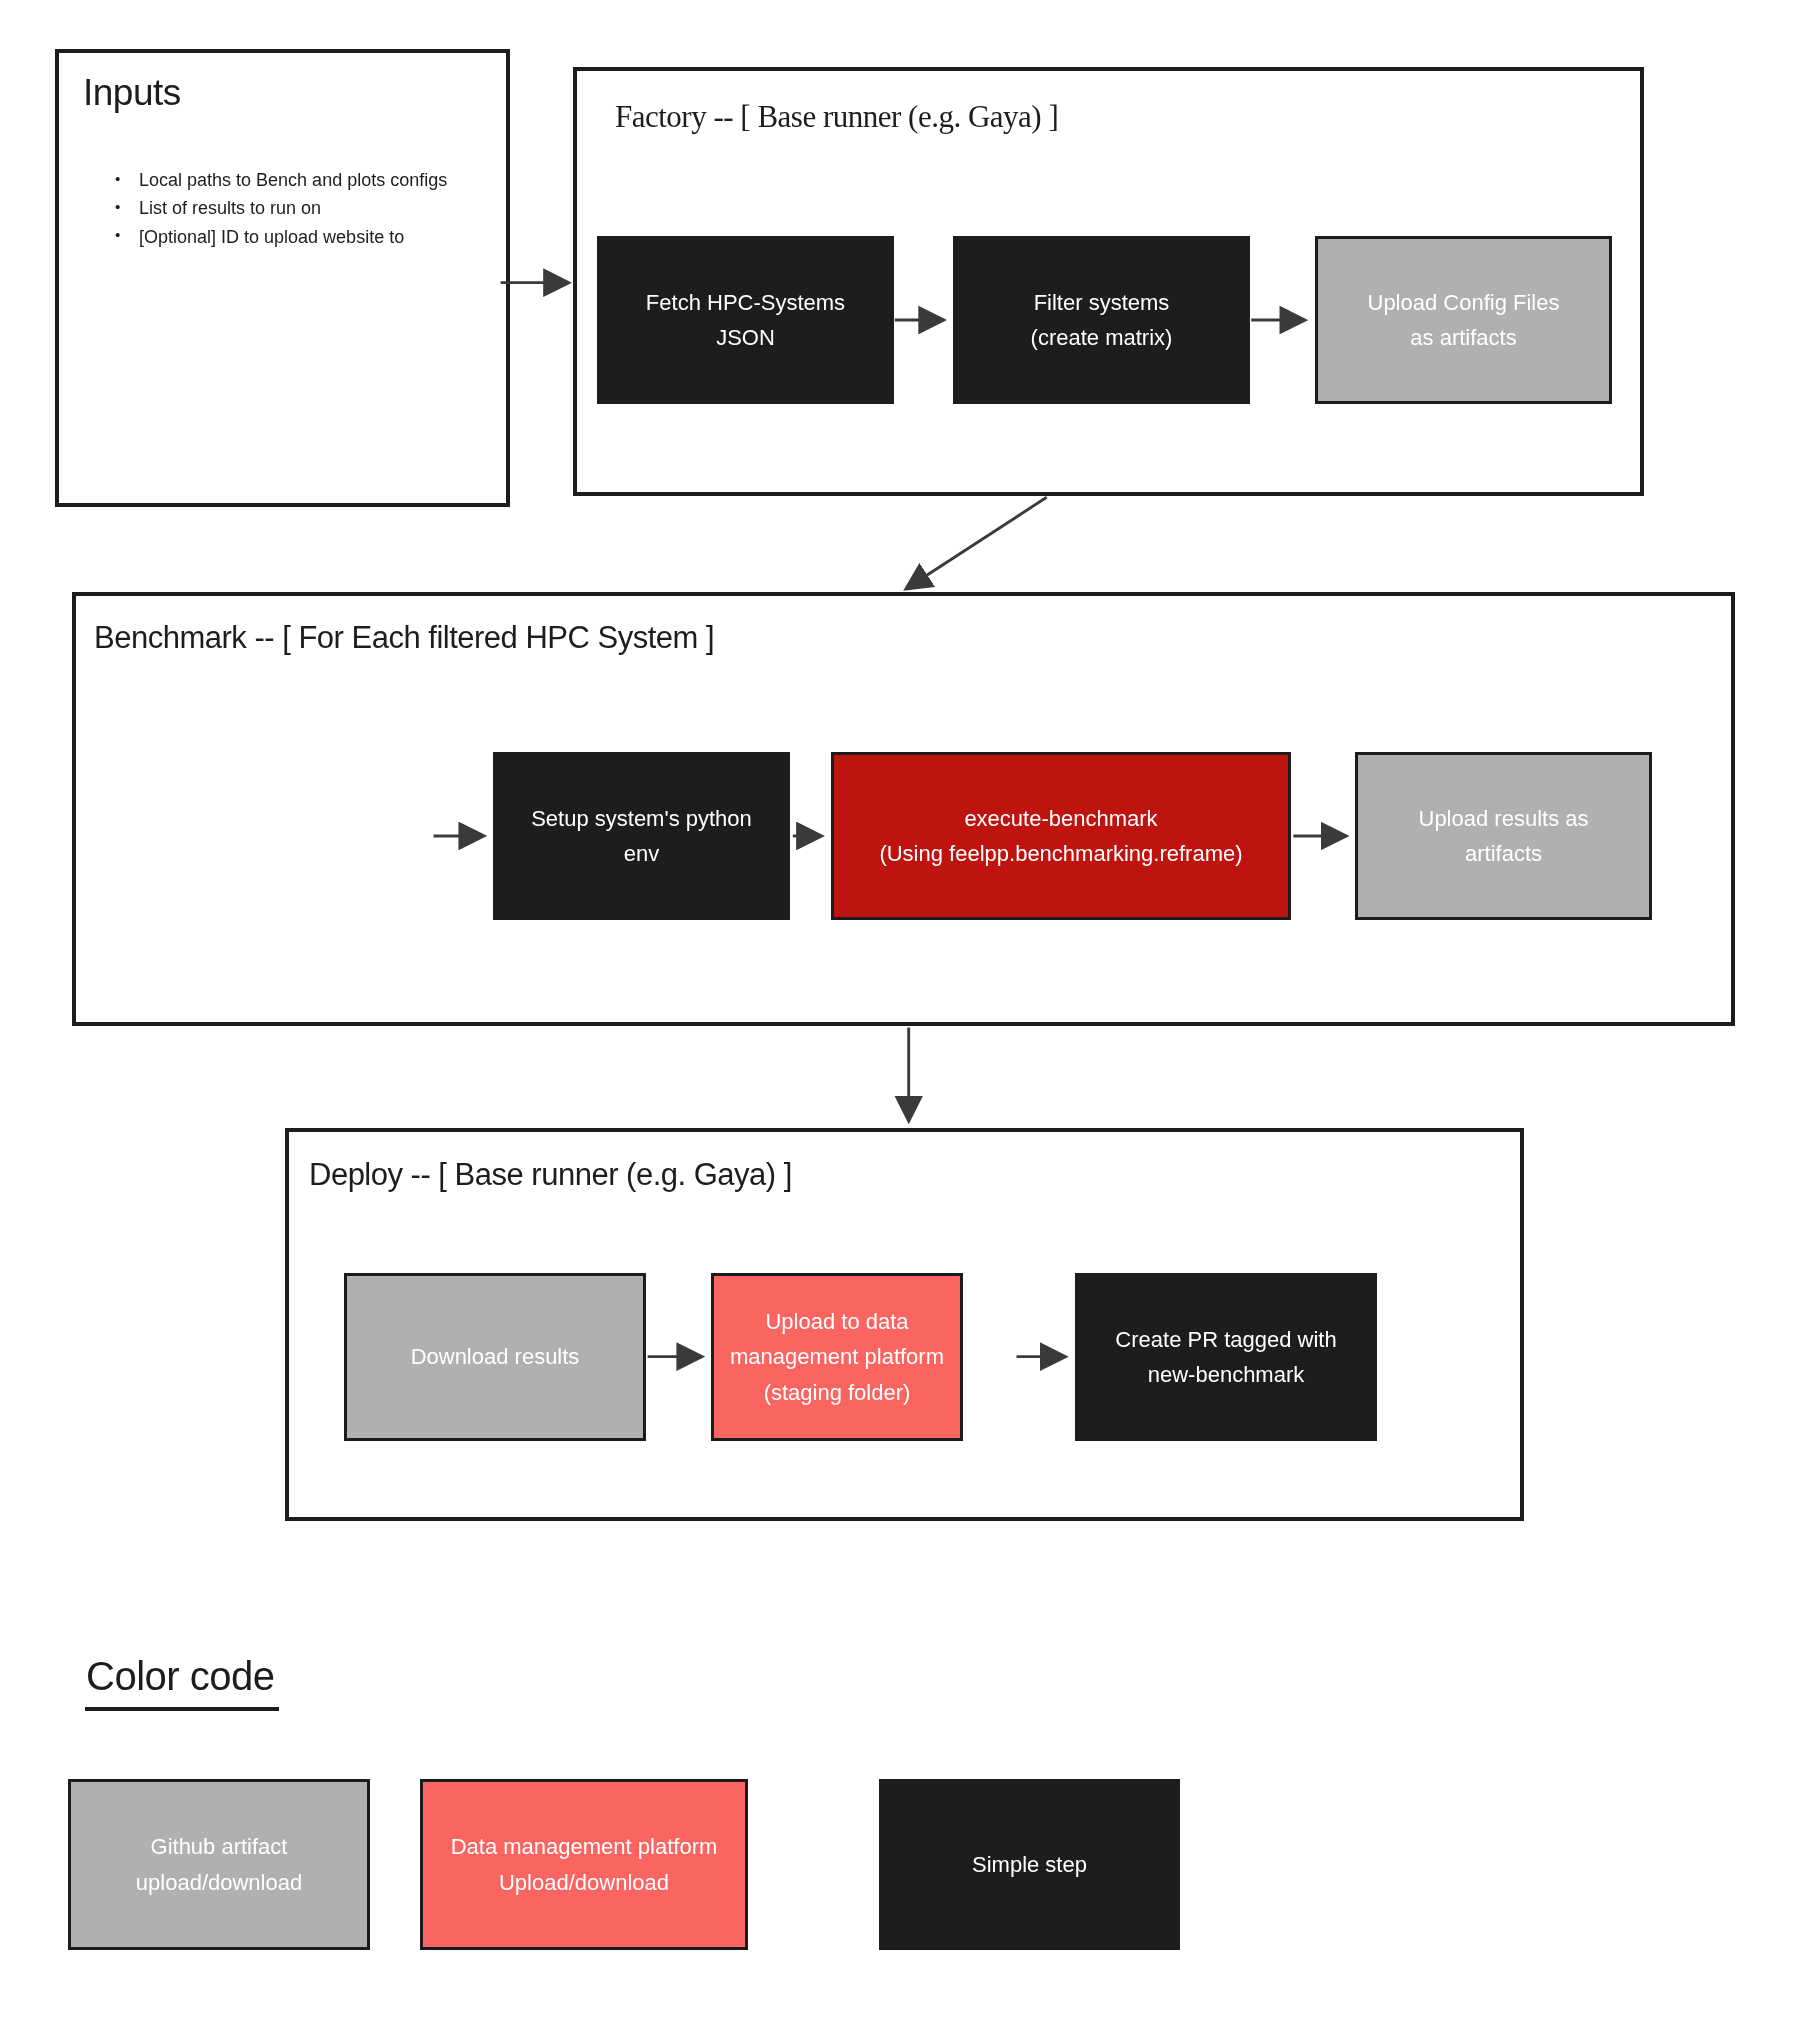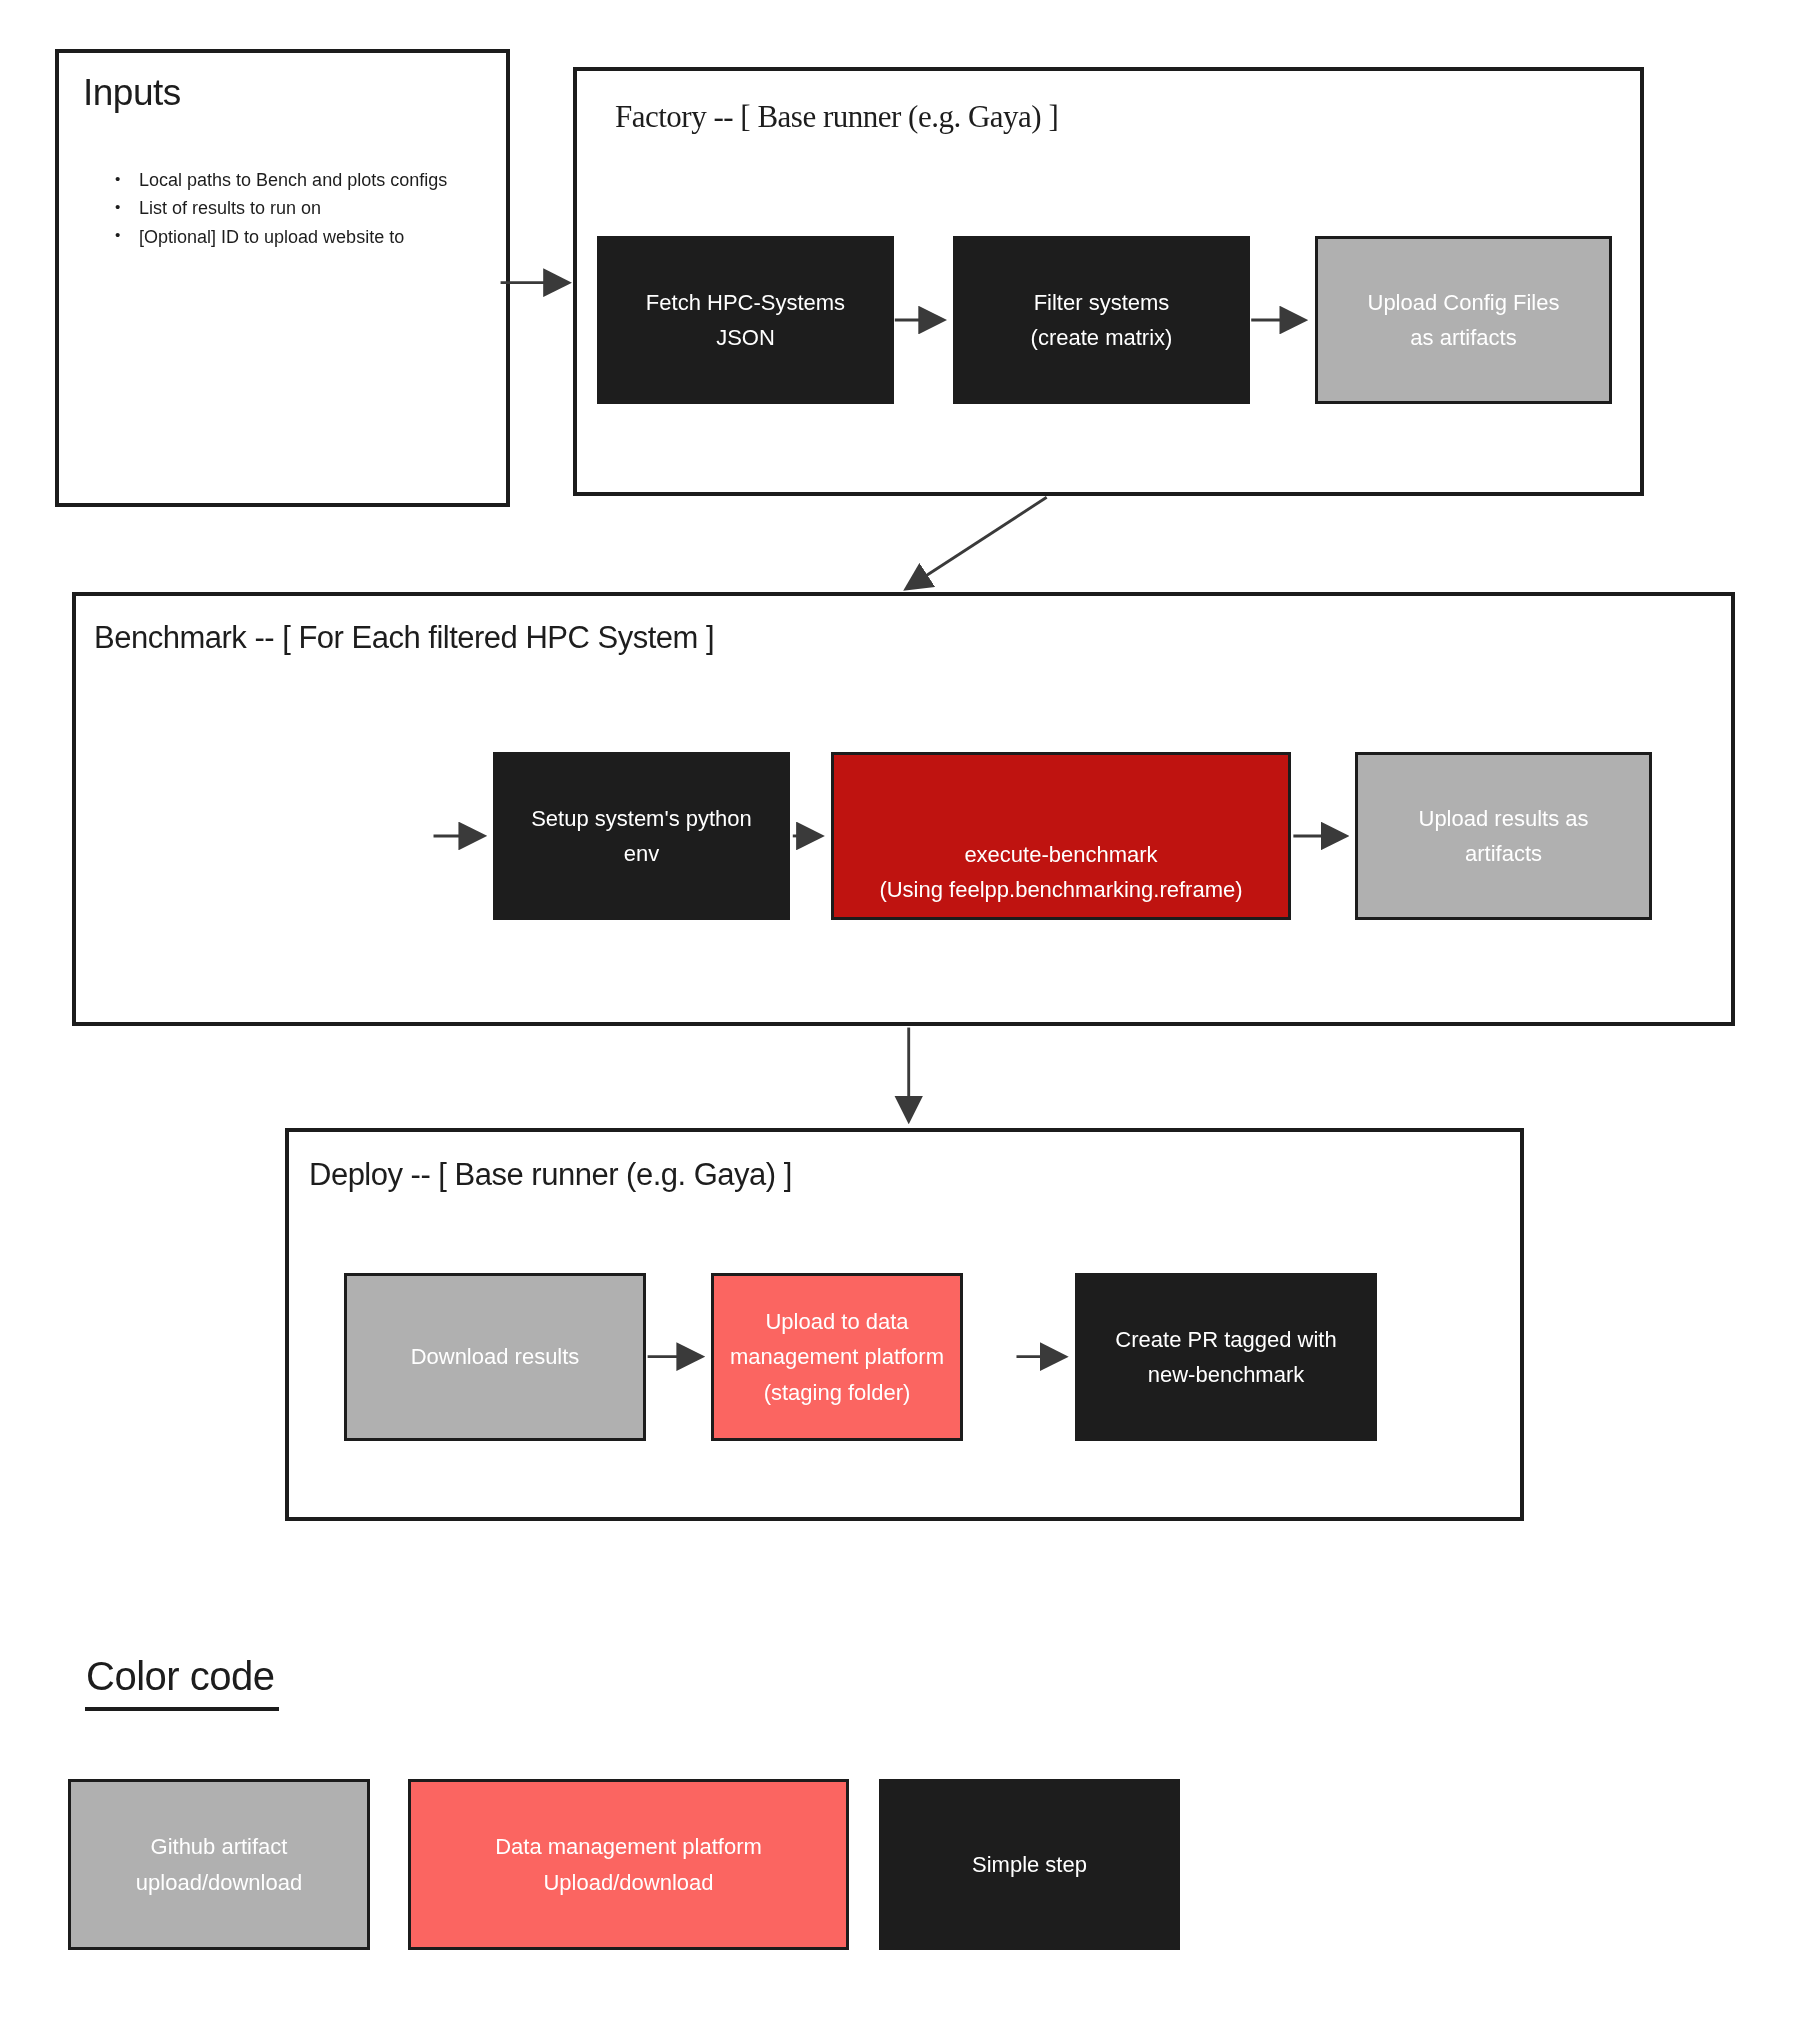--- a/index.html
+++ b/index.html
@@ -82,42 +82,42 @@
   .step.platform { background: var(--data-platform, #fb6561);   border: 3.8px solid var(--border, #1c1c1c); }
 
   
   .s-fetch         { left: 20px;   top: 165px; width: 297px; height: 168px; }
   .s-filter        { left: 376px;  top: 165px; width: 297px; height: 168px; }
   .s-upload-config { left: 738px; top: 165px; width: 297px; height: 168px; }
 
   
   .s-dl-configs     { left: 60px;  top: 156px; width: 295px; height: 168px; }
   .s-setup          { left: 417px;  top: 156px; width: 297px; height: 168px; }
-  .s-execute        { left: 755px; top: 156px; width: 460px; height: 168px; align-items: flex-end; }
+  .s-execute        { left: 755px; top: 156px; width: 460px; height: 168px; }
   .s-upload-results { left: 1279px; top: 156px; width: 297px; height: 168px; }
 
   
   .s-dl-results      { left: 55px;  top: 141px; width: 302px; height: 168px; }
   .s-upload-platform { left: 422px;  top: 141px; width: 252px; height: 168px; }
   .s-create-pr       { left: 786px; top: 141px; width: 302px; height: 168px; }
 
   
   .legend-title {
     position: absolute;
     left: 69px; top: 1638px;
     margin: 16px;
     font-size: 40px;
     font-weight: 400;
     color: var(--text-dark, #1d1d1d);
     border-bottom: 4.8px solid var(--border, #1c1c1c);
     padding: 0 4.8px 7.7px 1px;
     letter-spacing: -0.5px;
   }
   .l-github   { left: 68px;  top: 1779px; width: 302px; height: 171px; }
-  .l-platform { left: 408px;  top: 1779px; width: 441px; height: 171px; }
+  .l-platform { left: 420px;  top: 1779px; width: 328px; height: 171px; }
   .l-simple   { left: 879px; top: 1779px; width: 301px; height: 171px; }
 
   
   .arrows {
     position: absolute;
     left: 0; top: 0;
     width: 100%; height: 100%;
     pointer-events: none;
   }
   .arrows path.line {

